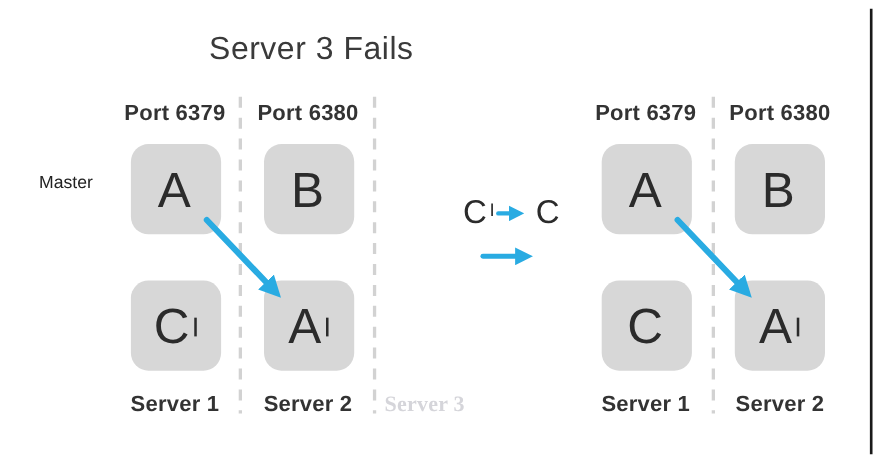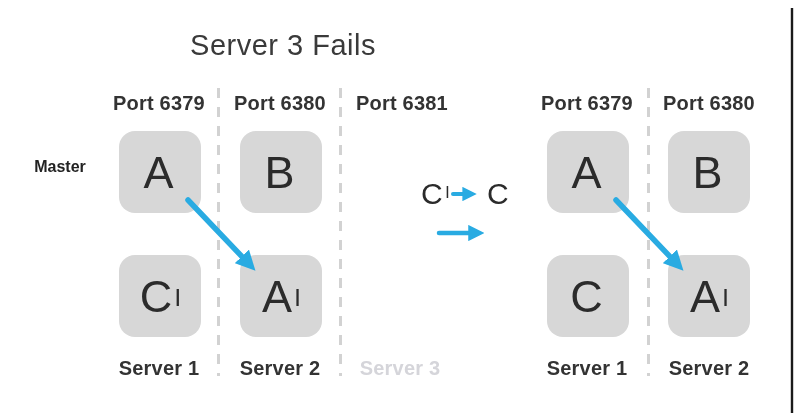--- a/index.html
+++ b/index.html
@@ -13,21 +13,21 @@
   }
   .col-label {
     position:absolute; width:130px; text-align:center;
     font-size:20px; font-weight:700; color:#333333; letter-spacing:0.2px;
   }
   .port-label { top:92px; }
   .server-label { top:357px; }
   .server-label.failed { color:#d5d5da; }
   .row-label {
     position:absolute; left:18px; width:84px; text-align:center;
-    font-size:16px; font-weight:700; color:#222222;
+    font-size:16px; font-weight:400; color:#222222;
   }
   .node {
     position:absolute; width:82px; height:82px; border-radius:16px;
     background:#d7d7d7; display:flex; align-items:center; justify-content:center;
     font-size:45px; color:#2b2b2b; line-height:1;
   }
   .prime {
     font-size:0.40em; font-weight:700; vertical-align:0.72em;
     margin-left:3px; letter-spacing:0;
   }
@@ -40,21 +40,20 @@
 <body>
 
 <div class="canvas">
 
   <div class="title">Server 3 Fails</div>
 
   <div class="row-label" style="top:158px;">Master</div>
 
   <div class="col-label port-label" style="left:94px;">Port 6379</div>
   <div class="col-label port-label" style="left:215px;">Port 6380</div>
-  <div class="col-label port-label" style="left:337px;">Port 6381</div>
 
   <div class="col-label port-label" style="left:522px;">Port 6379</div>
   <div class="col-label port-label" style="left:644px;">Port 6380</div>
 
   <div class="node" style="left:119px; top:131px;">
     <span>A</span>
       <span class="prime"></span>
   </div>
   <div class="node" style="left:240px; top:131px;">
     <span>B</span>
@@ -88,21 +87,21 @@
 
   <div class="trans-text" style="left:421px;">
     <span>C</span><span class="prime">|</span>
   </div>
   <div class="trans-text" style="left:487px;">
     <span>C</span><span class="prime"></span>
   </div>
 
   <div class="col-label server-label" style="left:94px;">Server 1</div>
   <div class="col-label server-label" style="left:215px;">Server 2</div>
-  <div class="col-label server-label failed" style="left:335px;">Server 3</div>
+  <div class="col-label server-label failed" style="left:321px;font-family:Liberation Serif, serif;">Server 3</div>
 
   <div class="col-label server-label" style="left:522px;">Server 1</div>
   <div class="col-label server-label" style="left:644px;">Server 2</div>
 
   <svg class="overlay" width="794" height="417" viewBox="0 0 794 417">
     <defs>
       <marker id="ah" viewBox="0 0 10 10" refX="6" refY="5" markerWidth="3.6" markerHeight="3.6" orient="auto-start-reverse">
         <path d="M0,0 L10,5 L0,10 z" fill="#29abe2"></path>
       </marker>
     </defs>

